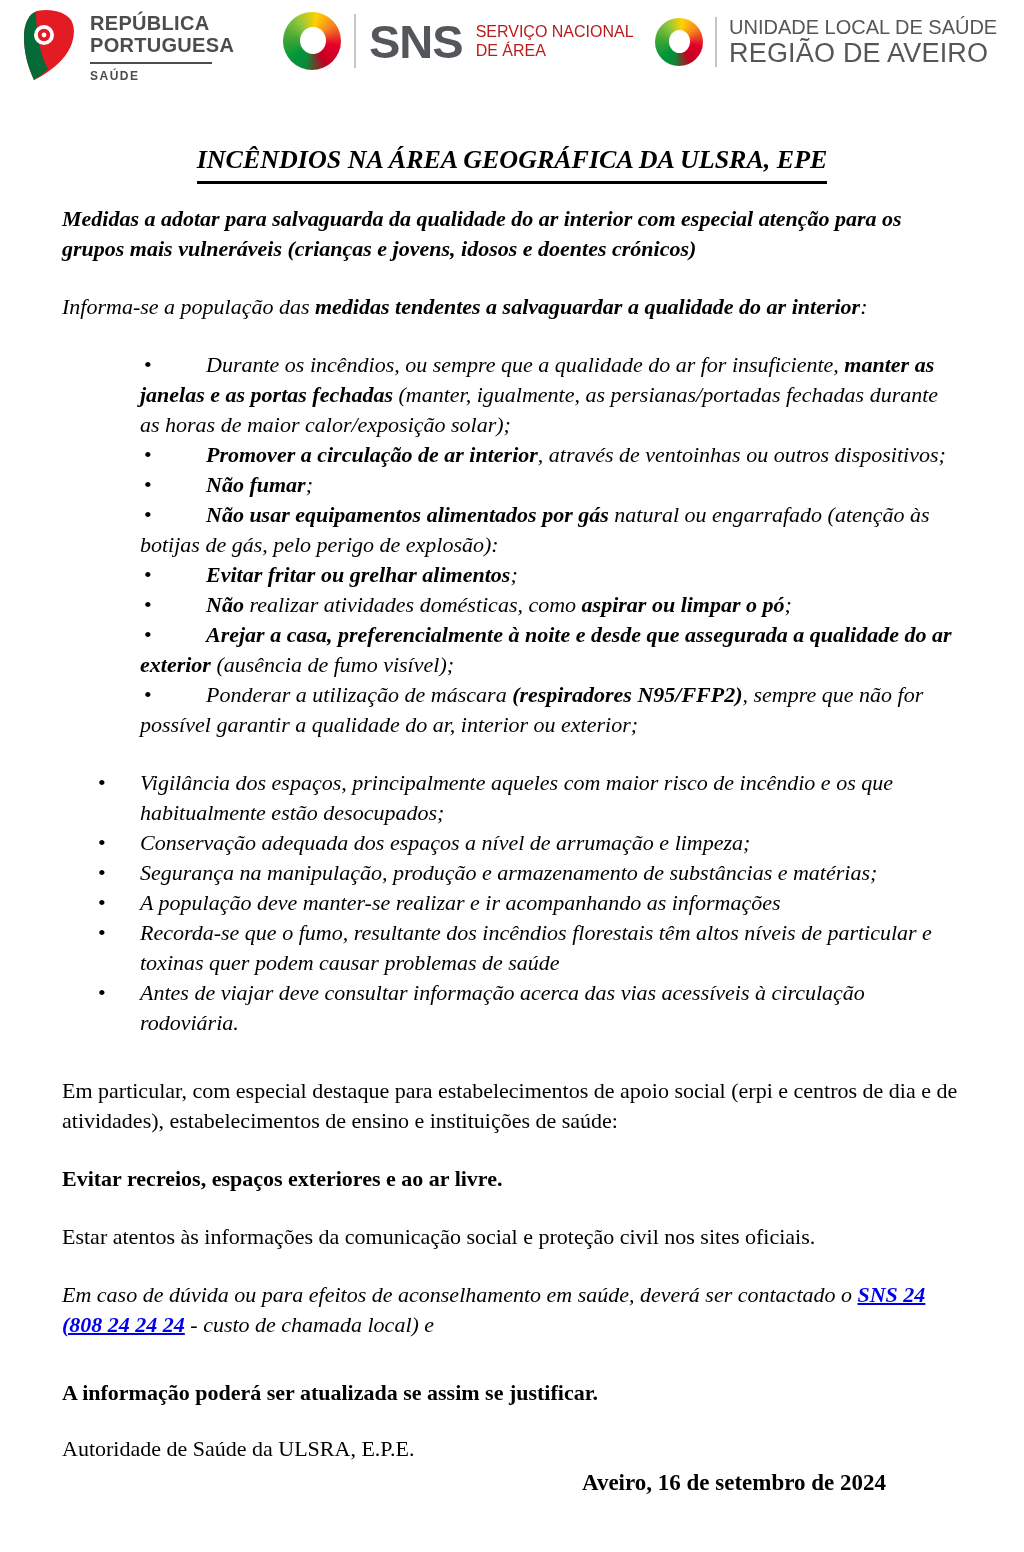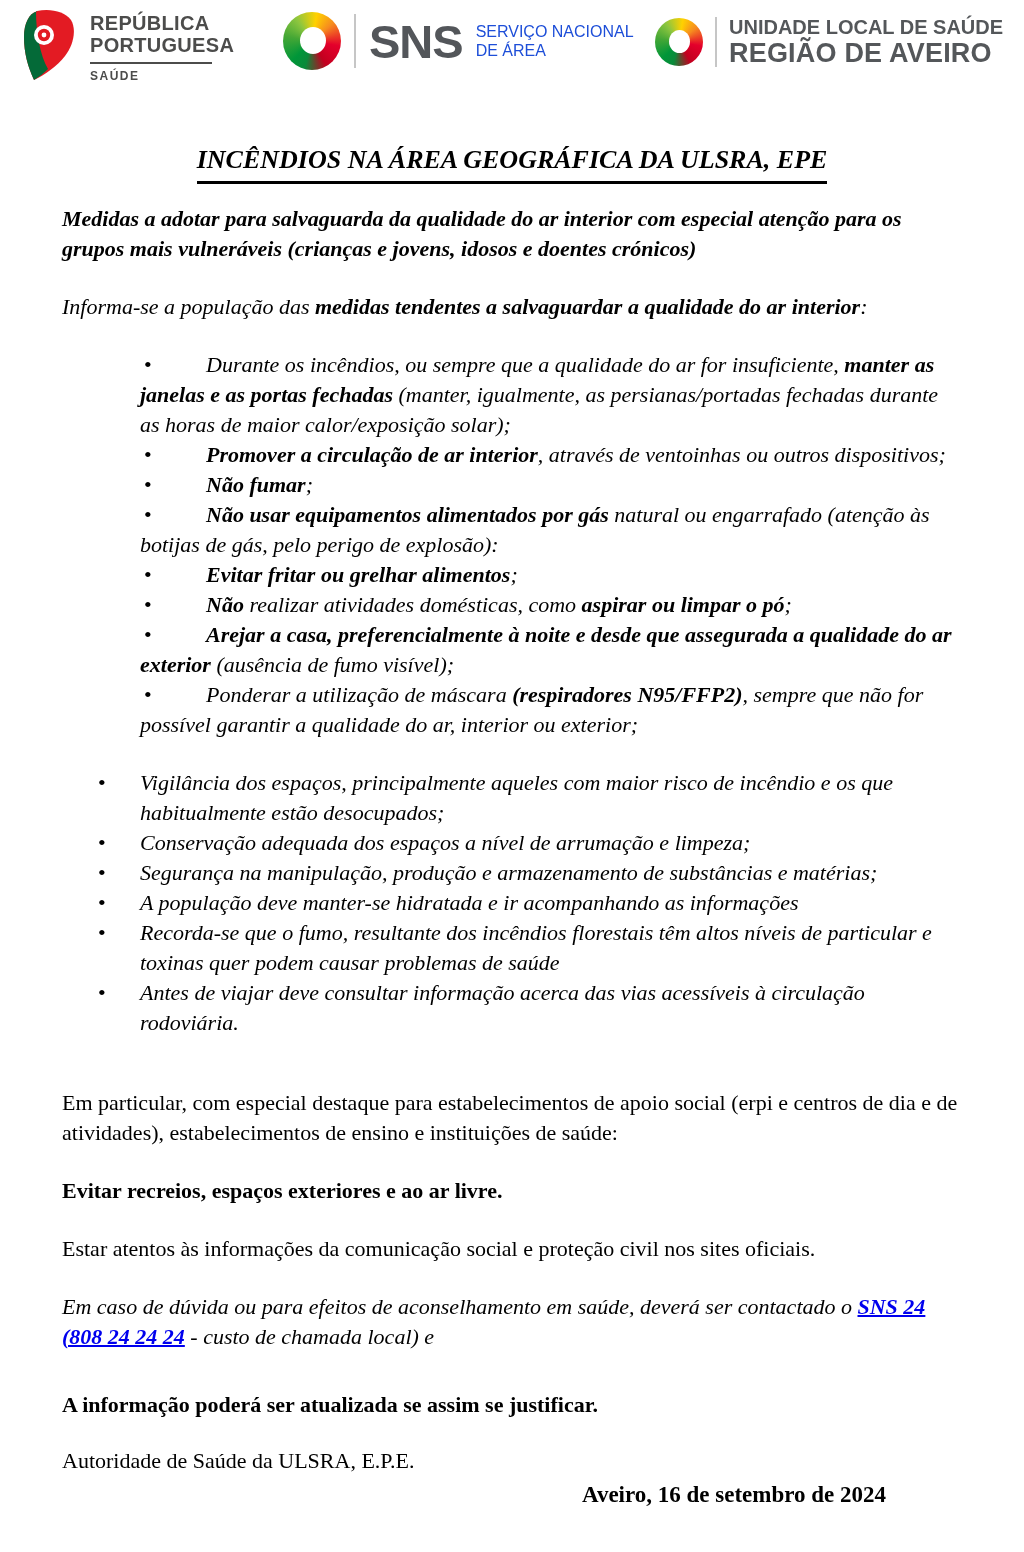--- a/index.html
+++ b/index.html
@@ -22,23 +22,23 @@
   .swirl::after{content:"";position:absolute;border-radius:50%;background:#fff;}
   .swirl-lg{width:58px;height:58px;}
   .swirl-lg::after{left:17px;top:15px;width:26px;height:27px;}
   .swirl-sm{width:48px;height:48px;}
   .swirl-sm::after{left:14px;top:12px;width:21px;height:23px;}
 
   .logo-sns{position:absolute;left:283px;top:12px;display:flex;align-items:center;gap:13px;}
   .vsep{width:2px;background:#c6c6c6;flex:0 0 auto;}
   .vsep-lg{height:54px;} .vsep-sm{height:50px;}
   .sns-abbr{font-family:"Liberation Sans",sans-serif;font-weight:700;font-size:47px;color:#53565a;letter-spacing:-1px;line-height:1;}
-  .sns-sub{font-family:"Liberation Sans",sans-serif;font-size:16px;line-height:19px;color:#1d4ed8;}
+  .sns-sub{font-family:"Liberation Sans",sans-serif;font-size:16px;line-height:19px;color:#b91c1c;}
 
-  .logo-uls{position:absolute;left:655px;top:16px;display:flex;align-items:center;gap:12px;font-weight:bold;}
+  .logo-uls{position:absolute;left:655px;top:16px;display:flex;align-items:center;gap:12px;}
   .uls-text{font-family:"Liberation Sans",sans-serif;color:#54575a;}
   .uls-l1{font-size:20px;line-height:23px;}
   .uls-l2{font-size:27px;line-height:28px;letter-spacing:.2px;}
 
   
   main{padding:0 62px;}
   .title{margin:48px 0 0;text-align:center;font-size:26px;line-height:32px;font-weight:700;font-style:italic;}
   .title .u{border-bottom:3px solid #000;padding-bottom:7px;}
   p{margin:0;font-size:22px;line-height:30px;}
   .b{font-weight:700;}
@@ -46,21 +46,21 @@
   .info{margin-top:28px;font-style:italic;}
 
   .list{margin-top:28px;font-style:italic;font-size:22px;line-height:30px;}
   .list .li{position:relative;}
   .list .bullet{position:absolute;top:0;text-indent:0;font-style:normal;}
   .list-inner .li{margin-left:78px;text-indent:66px;}
   .list-inner .bullet{left:4px;}
   .list-outer .li{margin-left:78px;}
   .list-outer .bullet{left:-42px;}
 
-  .p-em-particular{margin-top:50px;}
+  .p-em-particular{margin-top:38px;}
   .p-evitar{margin-top:28px;font-weight:700;}
   .p-estar{margin-top:28px;}
   .p-duvida{margin-top:28px;font-style:italic;}
   .p-atualizada{margin-top:38px;font-weight:700;}
   .p-autoridade{margin-top:26px;}
   .p-data{margin-top:4px;font-weight:700;padding-left:520px;font-size:23px;}
   a.link{font-weight:700;text-decoration:underline;text-decoration-thickness:2px;}
 </style>
 </head>
 <body>
@@ -123,21 +123,21 @@
         <div class="li"><span class="bullet">•</span><span><span class="b">Evitar fritar ou grelhar alimentos</span><span>;</span></span></div>
         <div class="li"><span class="bullet">•</span><span><span class="b">Não</span><span> realizar atividades domésticas, como </span><span class="b">aspirar ou limpar o pó</span><span>;</span></span></div>
         <div class="li"><span class="bullet">•</span><span><span class="b">Arejar a casa, preferencialmente à noite e desde que assegurada a qualidade do ar exterior</span><span> (ausência de fumo visível);</span></span></div>
         <div class="li"><span class="bullet">•</span><span><span>Ponderar a utilização de máscara </span><span class="b">(respiradores N95/FFP2)</span><span>, sempre que não for possível garantir a qualidade do ar, interior ou exterior;</span></span></div>
       </div>
 
     <div class="list list-outer">
         <div class="li"><span class="bullet">•</span><span><span>Vigilância dos espaços, principalmente aqueles com maior risco de incêndio e os que habitualmente estão desocupados;</span></span></div>
         <div class="li"><span class="bullet">•</span><span><span>Conservação adequada dos espaços a nível de arrumação e limpeza;</span></span></div>
         <div class="li"><span class="bullet">•</span><span><span>Segurança na manipulação, produção e armazenamento de substâncias e matérias;</span></span></div>
-        <div class="li"><span class="bullet">•</span><span><span>A população deve manter-se hidratada e ir acompanhando as informações</span></span></div>
+        <div class="li"><span class="bullet">•</span><span><span>A população deve manter-se realizar e ir acompanhando as informações</span></span></div>
         <div class="li"><span class="bullet">•</span><span><span>Recorda-se que o fumo, resultante dos incêndios florestais têm altos níveis de particular e toxinas quer podem causar problemas de saúde</span></span></div>
         <div class="li"><span class="bullet">•</span><span><span>Antes de viajar deve consultar informação acerca das vias acessíveis à circulação rodoviária.</span></span></div>
       </div>
 
     <p class="p-em-particular">Em particular, com especial destaque para estabelecimentos de apoio social (erpi e centros de dia e de atividades), estabelecimentos de ensino e instituições de saúde:</p>
 
     <p class="p-evitar">Evitar recreios, espaços exteriores e ao ar livre.</p>
 
     <p class="p-estar">Estar atentos às informações da comunicação social e proteção civil nos sites oficiais.</p>
 

